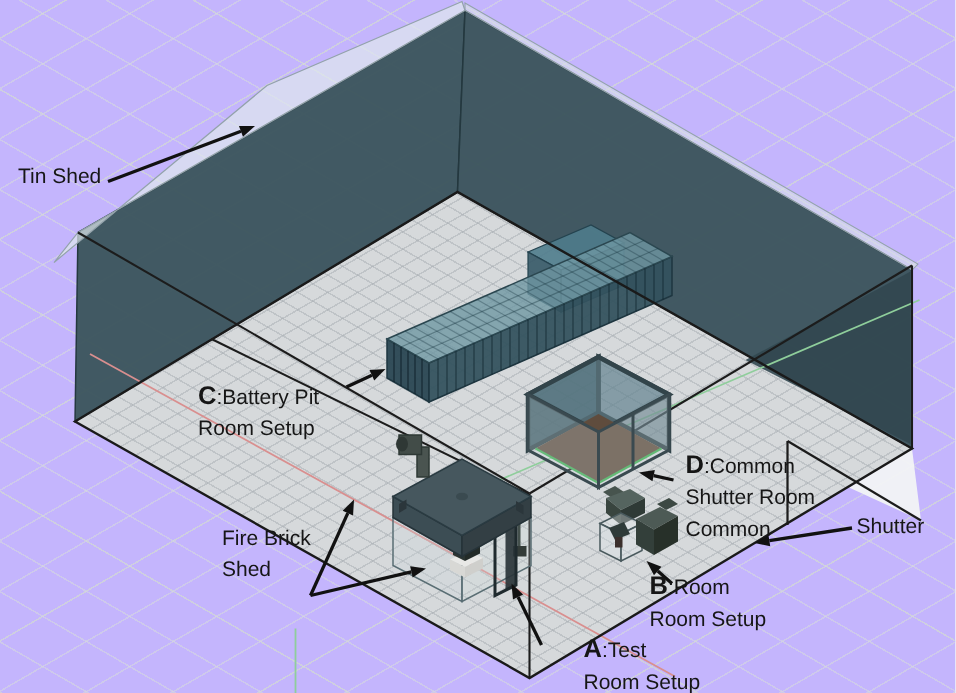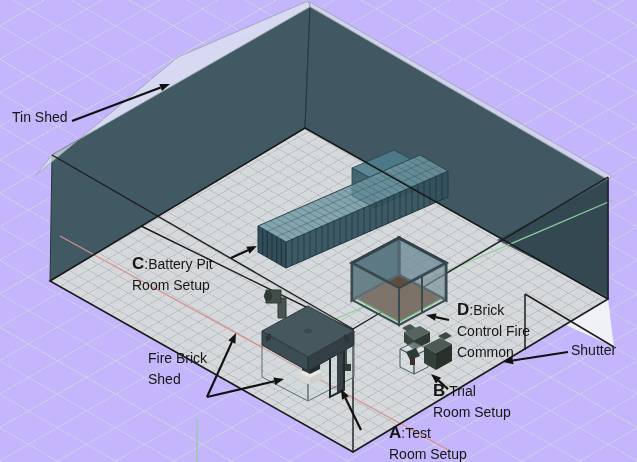--- a/index.html
+++ b/index.html
@@ -220,36 +220,36 @@
   <div class="lbl" style="left:12px;top:107px;">
     <span>Tin Shed</span>
   </div>
 
   <div class="lbl" style="left:132px;top:228px;margin-top:25px;">
     <div><span class="key">C</span><span>:Battery Pit</span></div>
     <div>Room Setup</div>
   </div>
 
   <div class="lbl" style="left:457px;top:299px;">
-    <div><span class="key">D</span><span>:Brick</span></div>
-    <div>Control Fire</div>
+    <div><span class="key">D</span><span>:Common</span></div>
+    <div>Shutter Room</div>
     <div>Common</div>
   </div>
 
   <div class="lbl" style="left:571px;top:340px;text-align:center;">
     <span>Shutter</span>
   </div>
 
   <div class="lbl" style="left:148px;top:348px;">
     <div>Fire Brick</div>
     <div>Shed</div>
   </div>
 
   <div class="lbl" style="left:364px;top:422px;margin-left:25px;">
     <div><span class="key">A</span><span>:Test</span></div>
     <div>Room Setup</div>
   </div>
 
   <div class="lbl" style="left:433px;top:380px;">
-    <div><span class="key">B</span><span>:Trial</span></div>
+    <div><span class="key">B</span><span>:Room</span></div>
     <div>Room Setup</div>
   </div>
 </div>
 
 </body></html>

